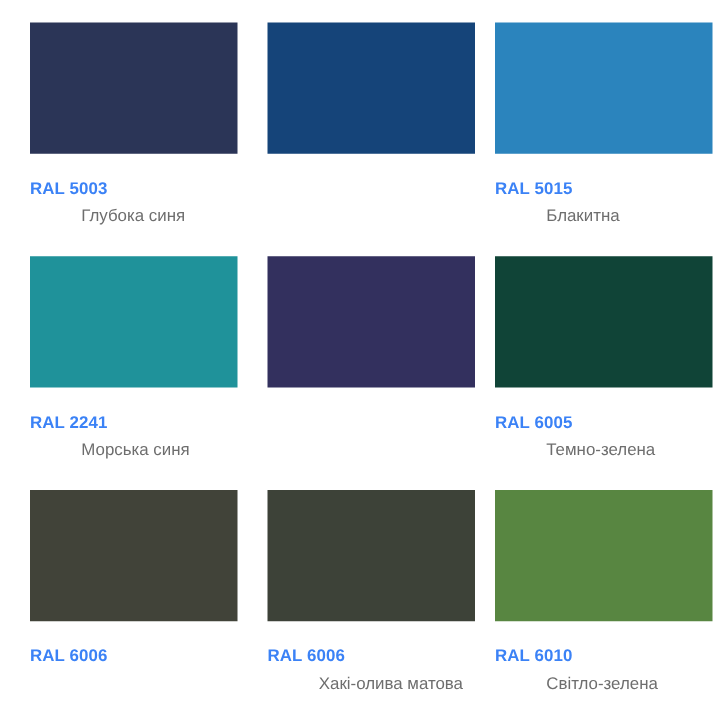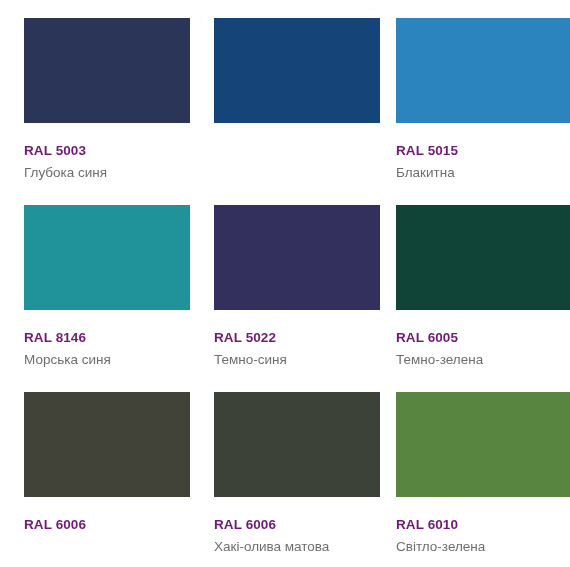--- a/index.html
+++ b/index.html
@@ -45,33 +45,34 @@
     width: 175px;
   }
 
   .swatch-caption {
     padding-top: 19px;
   }
 
   .swatch-code {
     font-size: 13.5px;
     font-weight: bold;
-    color: #701a75;
+    color: #3b82f6;
     letter-spacing: 0.1px;
     line-height: 17px;
     white-space: nowrap;
   }
 
   .swatch-name {
     font-size: 13.5px;
     font-weight: normal;
     color: #6e6e6e;
     line-height: 17px;
     padding-top: 5px;
     white-space: nowrap;
+    margin-left: 41px;
   }
 </style>
 </head>
 <body style="background-color: rgb(255, 255, 255);">
 
 <div class="palette-grid">
 
   <div class="swatch-cell col-1">
     <div class="swatch-chip" style="background-color: rgb(43, 53, 87);"></div>
     <div class="swatch-caption">
@@ -88,31 +89,27 @@
     <div class="swatch-chip" style="background-color: rgb(43, 132, 189);"></div>
     <div class="swatch-caption">
       <div class="swatch-code">RAL 5015</div>
       <div class="swatch-name">Блакитна</div>
     </div>
   </div>
 
   <div class="swatch-cell col-1">
     <div class="swatch-chip" style="background-color: rgb(31, 146, 154);"></div>
     <div class="swatch-caption">
-      <div class="swatch-code">RAL 8146</div>
+      <div class="swatch-code">RAL 2241</div>
       <div class="swatch-name">Морська синя</div>
     </div>
   </div>
 
   <div class="swatch-cell col-2">
     <div class="swatch-chip" style="background-color: rgb(51, 48, 94);"></div>
-    <div class="swatch-caption">
-      <div class="swatch-code">RAL 5022</div>
-      <div class="swatch-name">Темно-синя</div>
-    </div>
   </div>
 
   <div class="swatch-cell col-3">
     <div class="swatch-chip" style="background-color: rgb(16, 68, 55);"></div>
     <div class="swatch-caption">
       <div class="swatch-code">RAL 6005</div>
       <div class="swatch-name">Темно-зелена</div>
     </div>
   </div>
 

